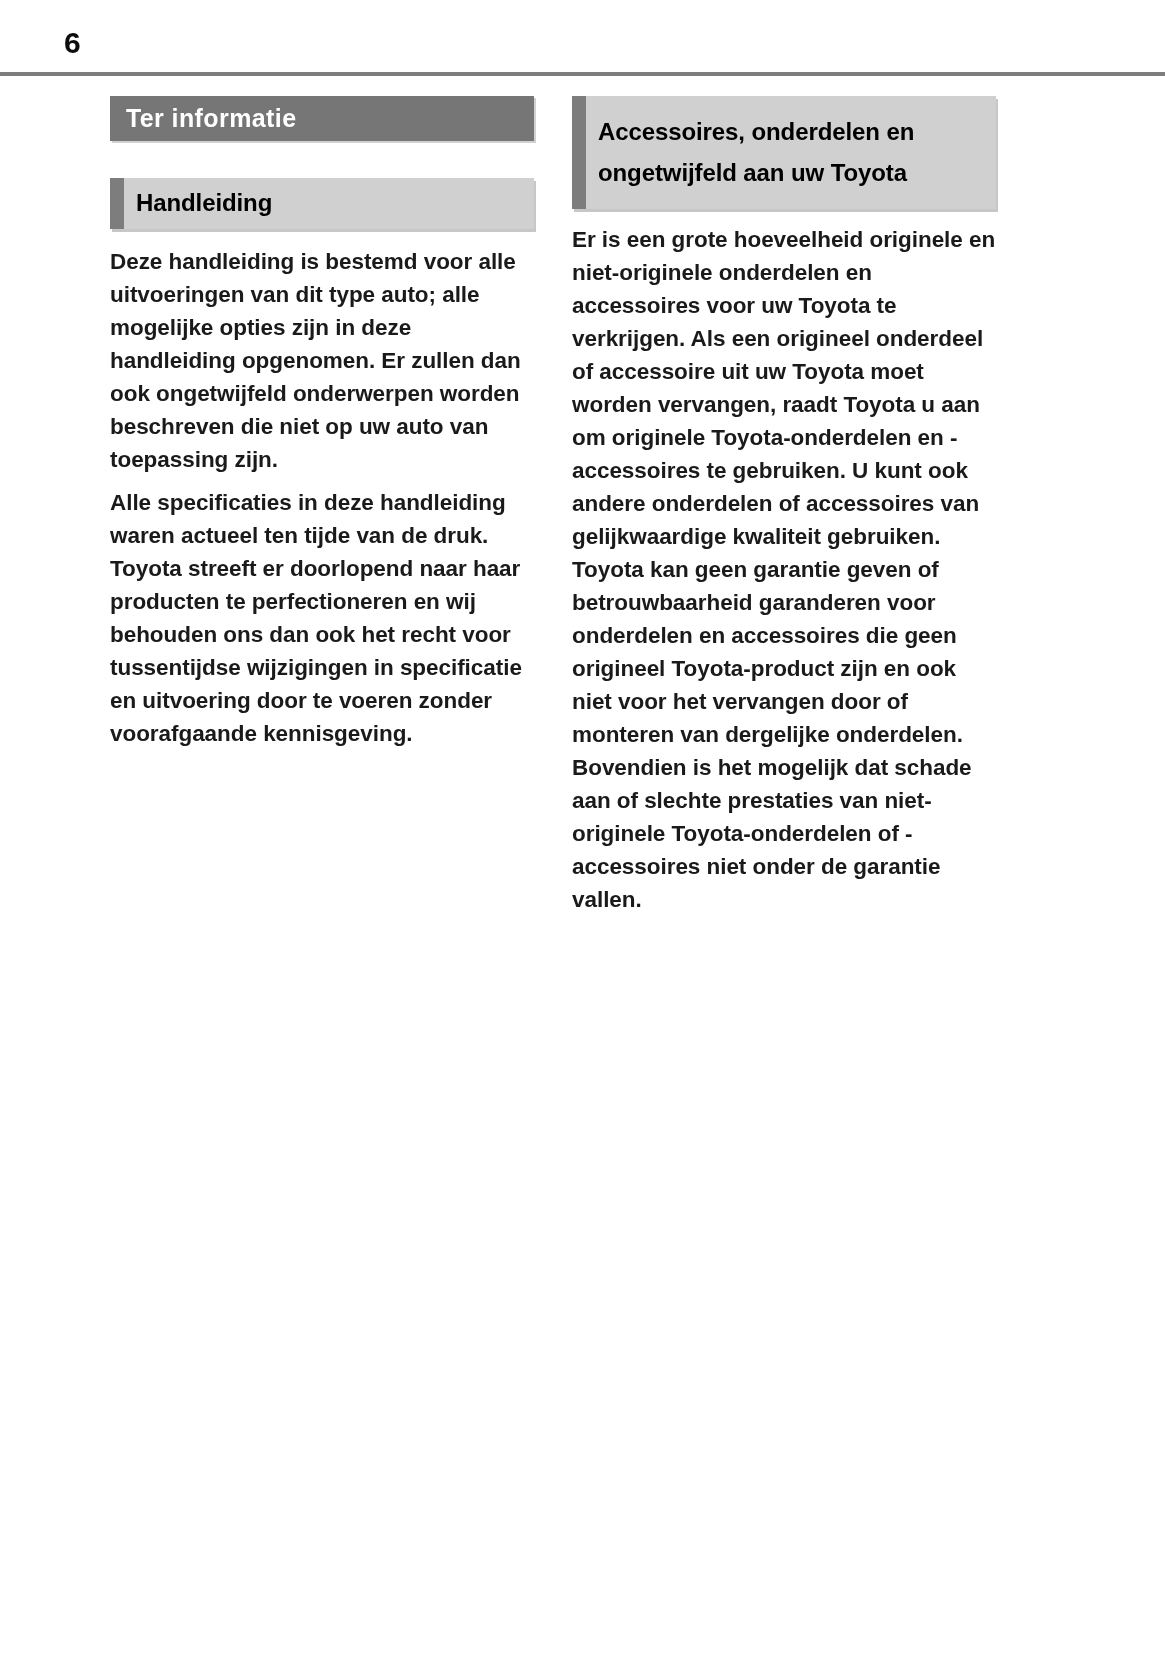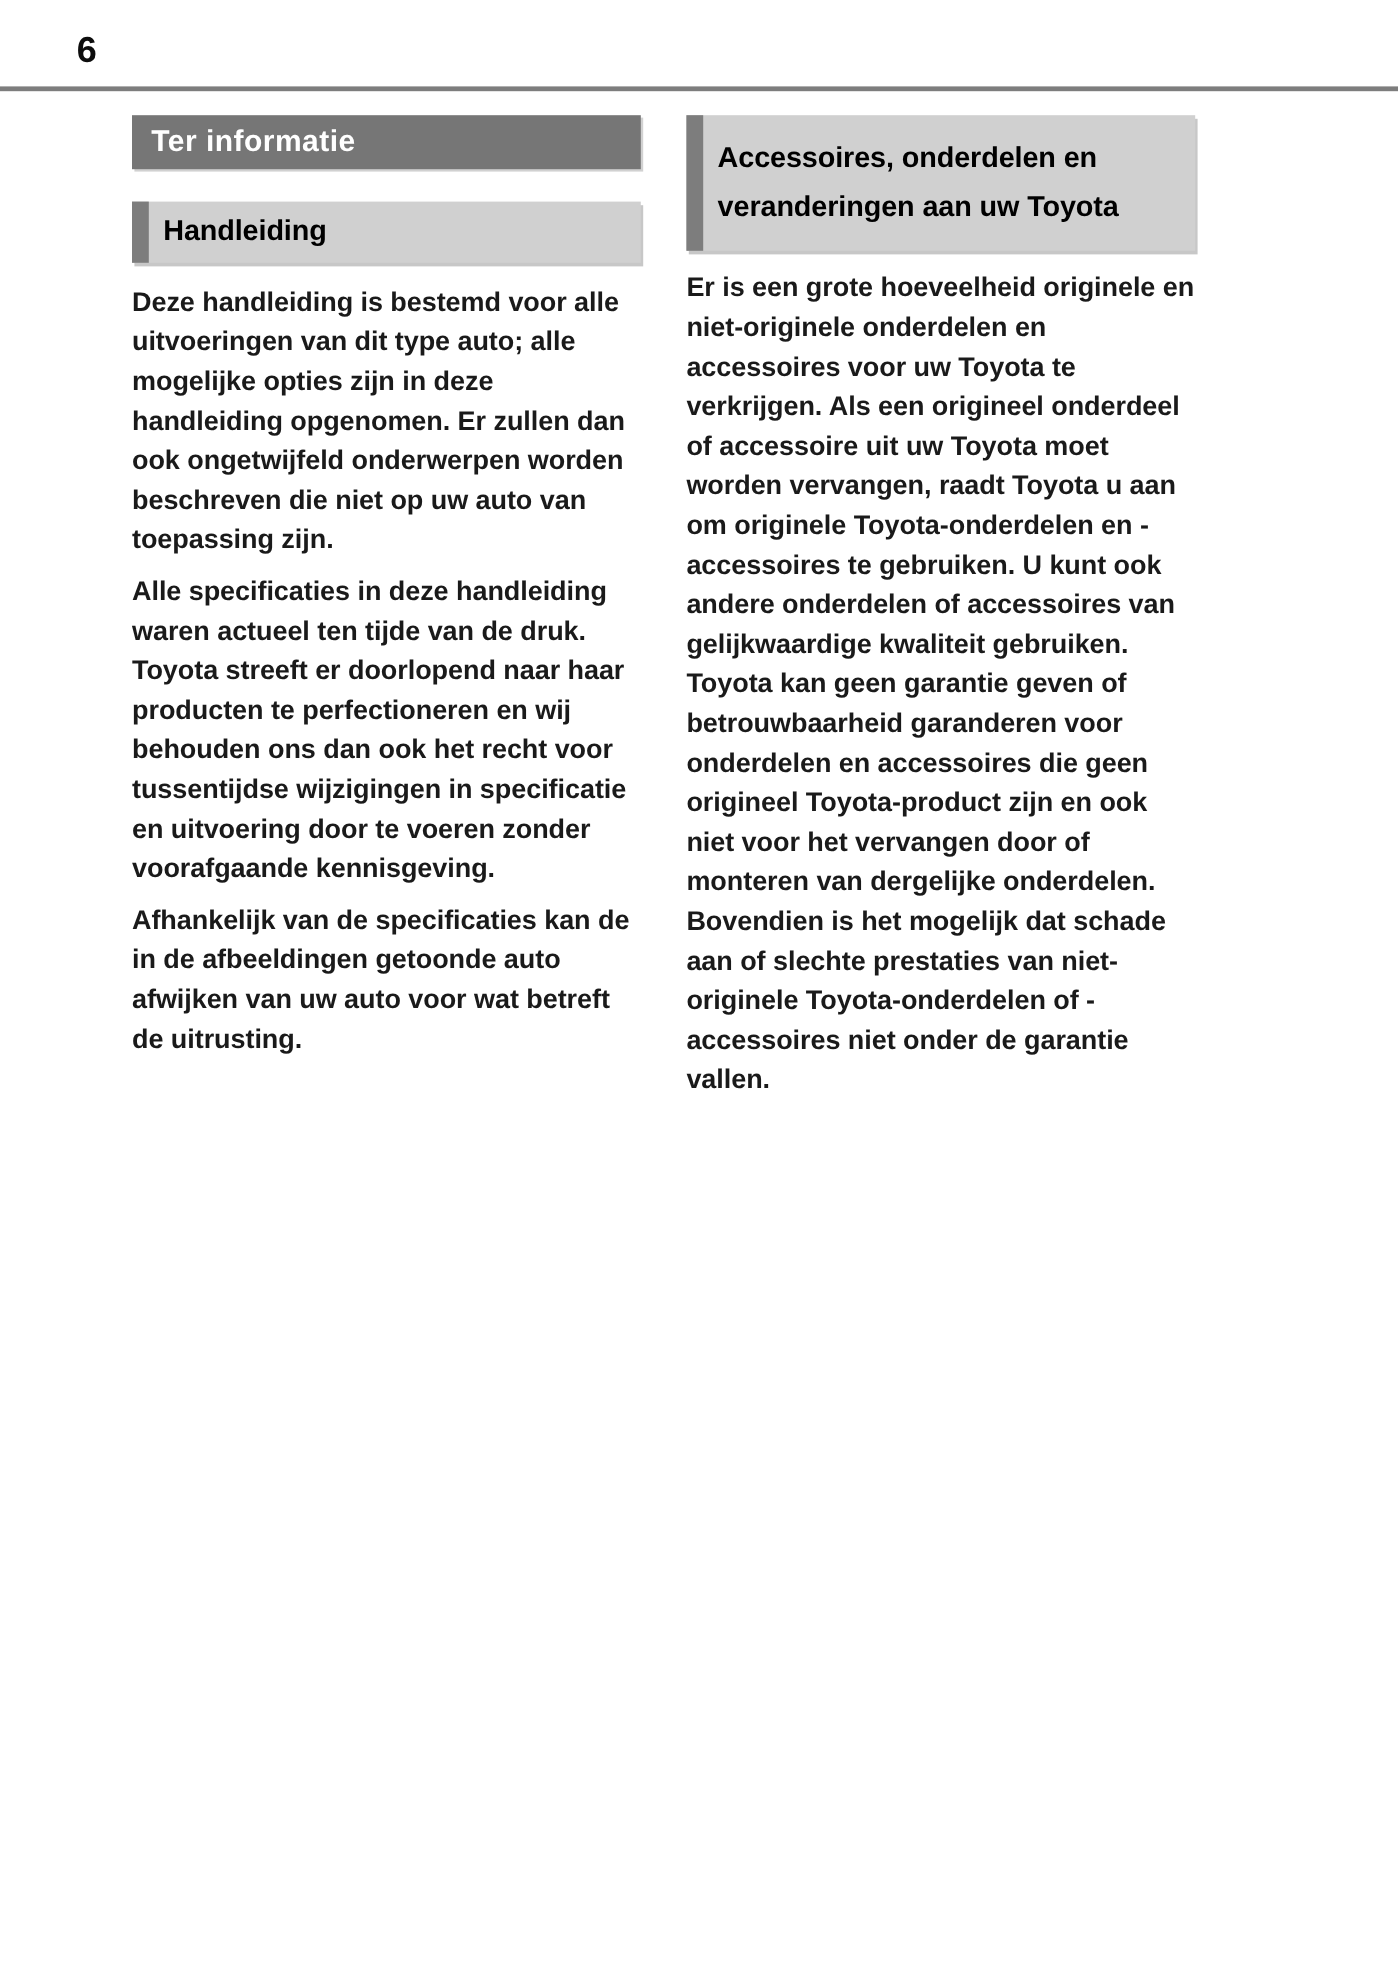--- a/index.html
+++ b/index.html
@@ -76,21 +76,21 @@
     box-shadow: 2px 2px 0 0 rgba(0,0,0,0.18);
   }
 
   
   .sub-heading {
     position: relative;
     background: #d0d0d0;
     width: 424px;
     box-sizing: border-box;
     padding: 9px 10px 10px 26px;
-    margin-top: 27px;
+    margin-top: 37px;
     box-shadow: 2px 3px 0 0 rgba(0,0,0,0.22);
   }
   .sub-heading::before {
     content: "";
     position: absolute;
     left: 0;
     top: 0;
     bottom: 0;
     width: 14px;
     background: #7d7d7d;
@@ -144,29 +144,28 @@
 
       <div class="section-bar">Ter informatie</div>
 
       <div class="sub-heading">
         <span class="sub-heading-text">Handleiding</span>
       </div>
 
       <div class="body-block">
         <p class="para">Deze handleiding is bestemd voor alle uitvoeringen van dit type auto; alle mogelijke opties zijn in deze handleiding opgenomen. Er zullen dan ook ongetwijfeld onderwerpen worden beschreven die niet op uw auto van toepassing zijn.</p>
         <p class="para">Alle specificaties in deze handleiding waren actueel ten tijde van de druk. Toyota streeft er doorlopend naar haar producten te perfectioneren en wij behouden ons dan ook het recht voor tussentijdse wijzigingen in specificatie en uitvoering door te voeren zonder voorafgaande kennisgeving.</p>
-        <p class="para">Afhankelijk van de specificaties kan de in de afbeeldingen getoonde auto afwijken van uw auto voor wat betreft de uitrusting.</p>
       </div>
 
     </div>
 
     <div class="col-right">
 
       <div class="sub-heading tall">
-        <span class="sub-heading-text">Accessoires, onderdelen en veranderingen aan uw Toyota</span>
+        <span class="sub-heading-text">Accessoires, onderdelen en ongetwijfeld aan uw Toyota</span>
       </div>
 
       <div class="body-block">
         <p class="para">Er is een grote hoeveelheid originele en niet-originele onderdelen en accessoires voor uw Toyota te verkrijgen. Als een origineel onderdeel of accessoire uit uw Toyota moet worden vervangen, raadt Toyota u aan om originele Toyota-onderdelen en -accessoires te gebruiken. U kunt ook andere onderdelen of accessoires van gelijkwaardige kwaliteit gebruiken. Toyota kan geen garantie geven of betrouwbaarheid garanderen voor onderdelen en accessoires die geen origineel Toyota-product zijn en ook niet voor het vervangen door of monteren van dergelijke onderdelen. Bovendien is het mogelijk dat schade aan of slechte prestaties van niet-originele Toyota-onderdelen of -accessoires niet onder de garantie vallen.</p>
       </div>
 
     </div>
 
   </div>
 </div>

